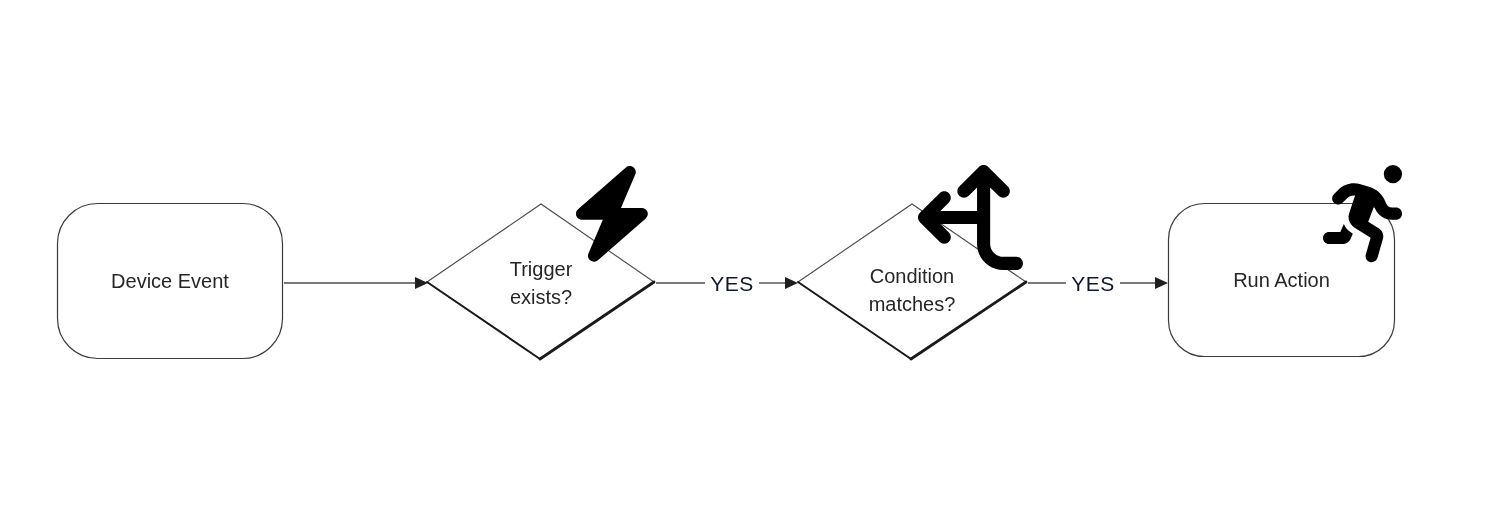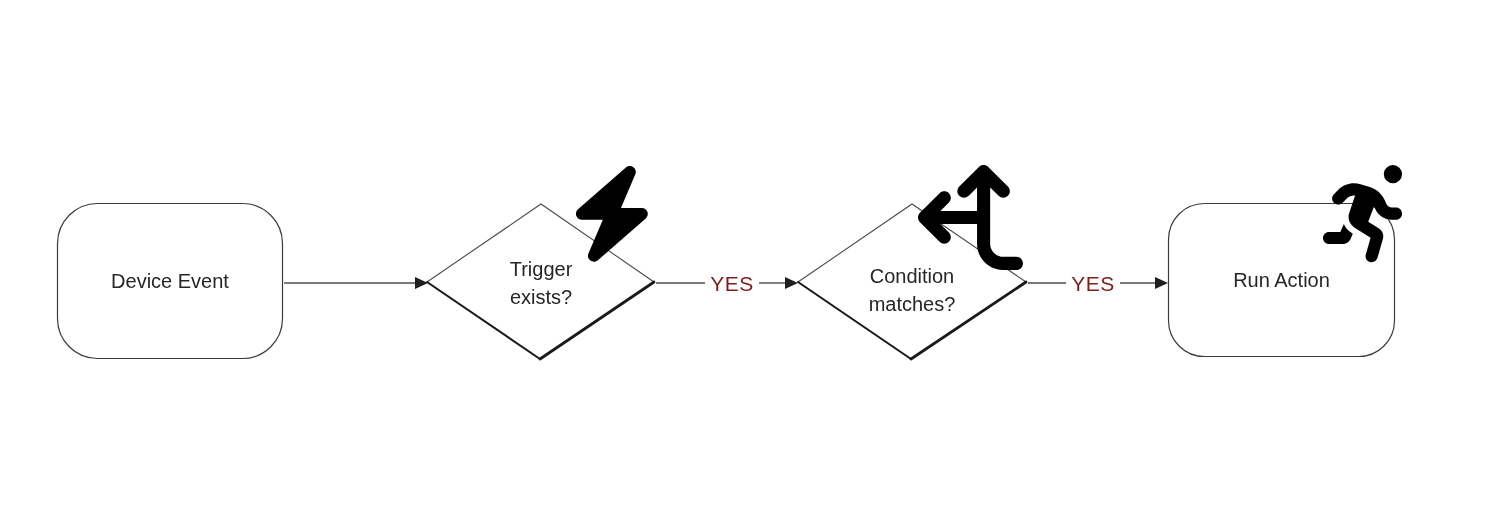--- a/index.html
+++ b/index.html
@@ -34,21 +34,21 @@
     line-height: 28px;
     pointer-events: none;
     white-space: normal;
   }
   .edge-label {
     position: absolute;
     display: flex;
     align-items: center;
     justify-content: center;
     text-align: center;
-    color: #7f1d1d;
+    color: #0f172a;
     font-size: 21px;
     line-height: 30px;
     pointer-events: none;
     letter-spacing: 0.5px;
   }
   .shape-outline {
     fill: #ffffff;
     stroke: #3b3b3b;
     stroke-width: 1.2;
   }

